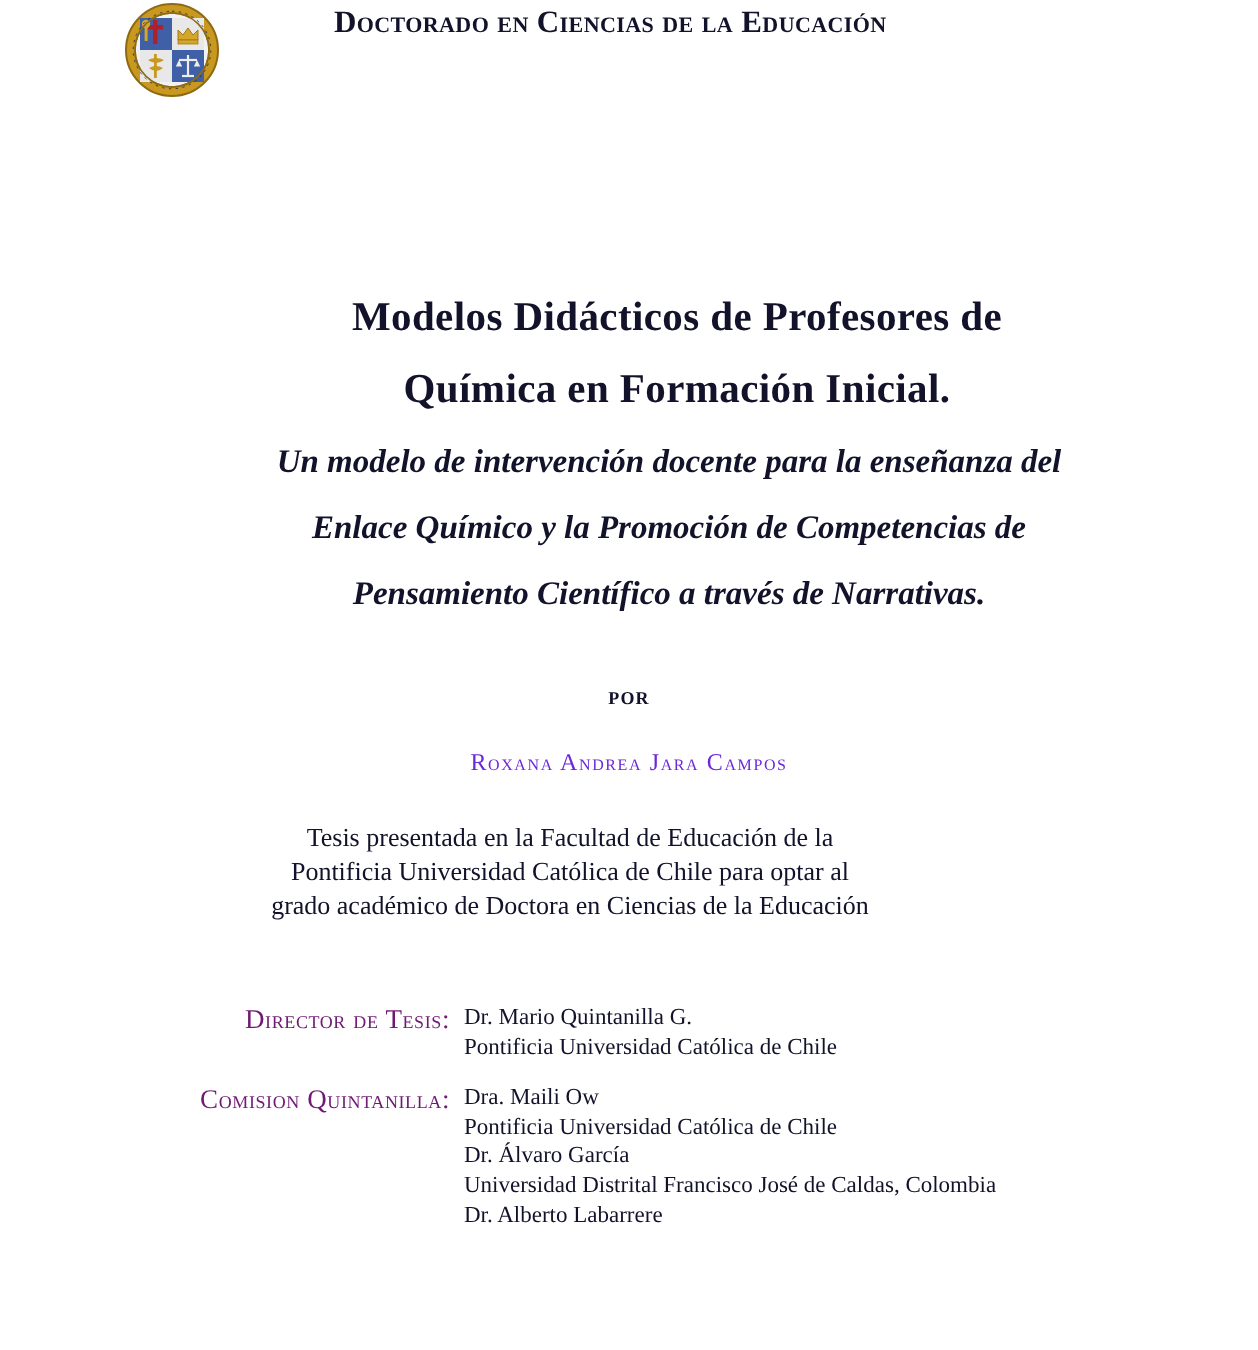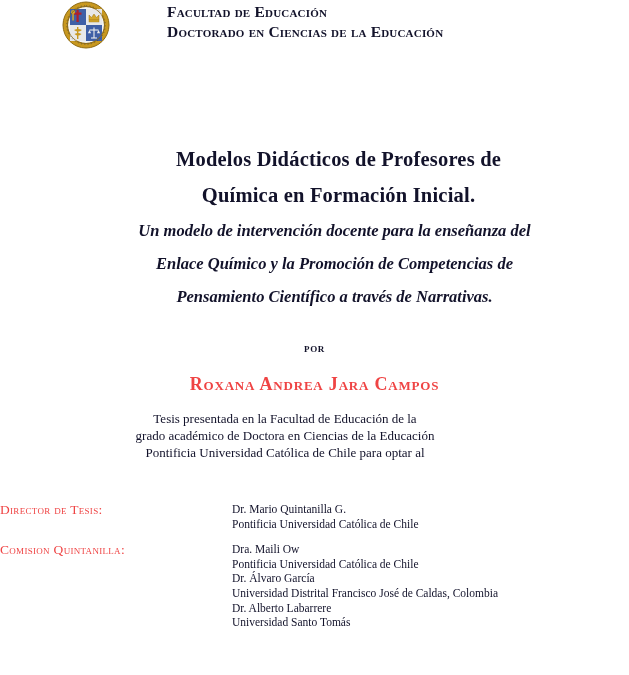--- a/index.html
+++ b/index.html
@@ -98,25 +98,25 @@
     font-size: 12.5px;
     letter-spacing: 0.6px;
     color: #12122a;
   }
   .author {
     position: absolute;
     top: 374px;
     left: 0;
     width: 629px;
     text-align: center;
-    font-weight: bold;
-    font-variant: small-caps;
-    font-size: 18px;
+    font-weight: normal;
+    font-variant: small-caps;
+    font-size: 12px;
     letter-spacing: 0.8px;
-    color: #ef4444;
+    color: #6d28d9;
   }
 
   
   .statement {
     position: absolute;
     top: 410px;
     left: 0;
     width: 570px;
     text-align: center;
   }
@@ -137,25 +137,26 @@
   .advisor-group {
     position: relative;
     display: block;
     margin-bottom: 11px;
   }
   .advisor-label {
     position: absolute;
     left: 0;
     top: 0;
     width: 225px;
+    text-align: right;
     font-variant: small-caps;
     font-size: 13.5px;
     letter-spacing: 0.3px;
     line-height: 15px;
-    color: #ef4444;
+    color: #701a75;
   }
   .advisor-values {
     margin-left: 232px;
   }
   .advisor-value {
     font-size: 11.5px;
     line-height: 14.6px;
     color: #12122a;
     white-space: nowrap;
   }
@@ -204,60 +205,58 @@
         <path d="M36.5 29 l-1.6 3.2 h3.2 Z" fill="#EDEDED" stroke="none"></path>
         <line x1="29" y1="37" x2="35" y2="37"></line>
       </g>
       <circle cx="24" cy="24" r="18.5" fill="none" stroke="#8E6A12" stroke-width="0.8"></circle>
 
       <path d="M24 4.6 A19.4 19.4 0 0 1 24 43.4 A19.4 19.4 0 0 1 24 4.6 Z" fill="none" stroke="#1B2A55" stroke-width="0.5" stroke-dasharray="1.2 2.2" opacity="0.85"></path>
     </svg>
   </div>
 
   <div class="header-lines">
-    <div class="header-line">Facultad de Educación</div>
     <div class="header-line">Doctorado en Ciencias de la Educación</div>
   </div>
 </div>
 
 <div class="title-block">
   <div class="title-line">Modelos Didácticos de Profesores de</div>
   <div class="title-line">Química en Formación Inicial.</div>
 </div>
 
 <div class="subtitle-block">
   <div class="subtitle-line">Un modelo de intervención docente para la enseñanza del</div>
   <div class="subtitle-line">Enlace Químico y la Promoción de Competencias de</div>
   <div class="subtitle-line">Pensamiento Científico a través de Narrativas.</div>
 </div>
 
 <div class="por">por</div>
 <div class="author">Roxana Andrea Jara Campos</div>
 
 <div class="statement">
   <div class="statement-line">Tesis presentada en la Facultad de Educación de la</div>
+  <div class="statement-line">Pontificia Universidad Católica de Chile para optar al</div>
   <div class="statement-line">grado académico de Doctora en Ciencias de la Educación</div>
-  <div class="statement-line">Pontificia Universidad Católica de Chile para optar al</div>
 </div>
 
 <div class="advisors">
 
   <div class="advisor-group">
     <div class="advisor-label">Director de Tesis:</div>
     <div class="advisor-values">
       <div class="advisor-value">Dr. Mario Quintanilla G.</div>
       <div class="advisor-value">Pontificia Universidad Católica de Chile</div>
     </div>
   </div>
 
   <div class="advisor-group">
     <div class="advisor-label">Comision Quintanilla:</div>
     <div class="advisor-values">
       <div class="advisor-value">Dra. Maili Ow</div>
       <div class="advisor-value">Pontificia Universidad Católica de Chile</div>
       <div class="advisor-value">Dr. Álvaro García</div>
       <div class="advisor-value">Universidad Distrital Francisco José de Caldas, Colombia</div>
       <div class="advisor-value">Dr. Alberto Labarrere</div>
-      <div class="advisor-value">Universidad Santo Tomás</div>
     </div>
   </div>
 
 </div>
 
 </body></html>

